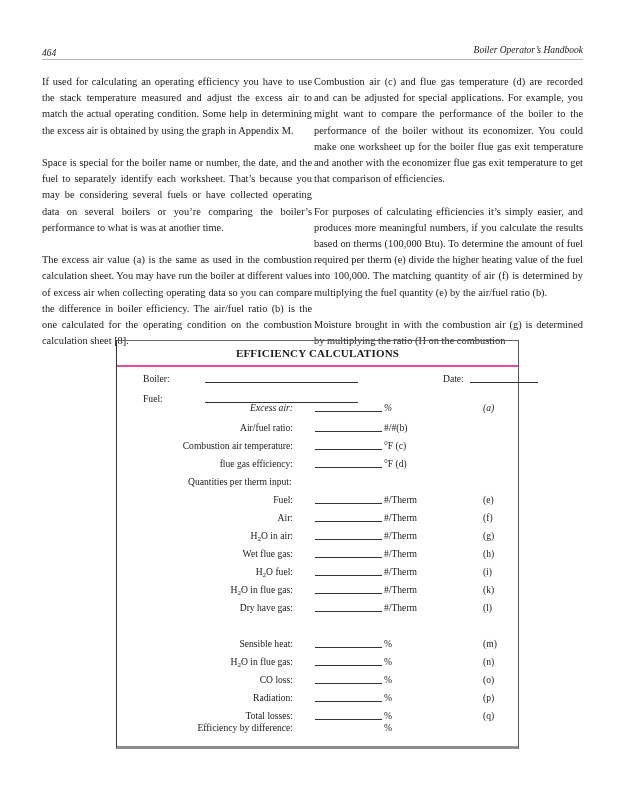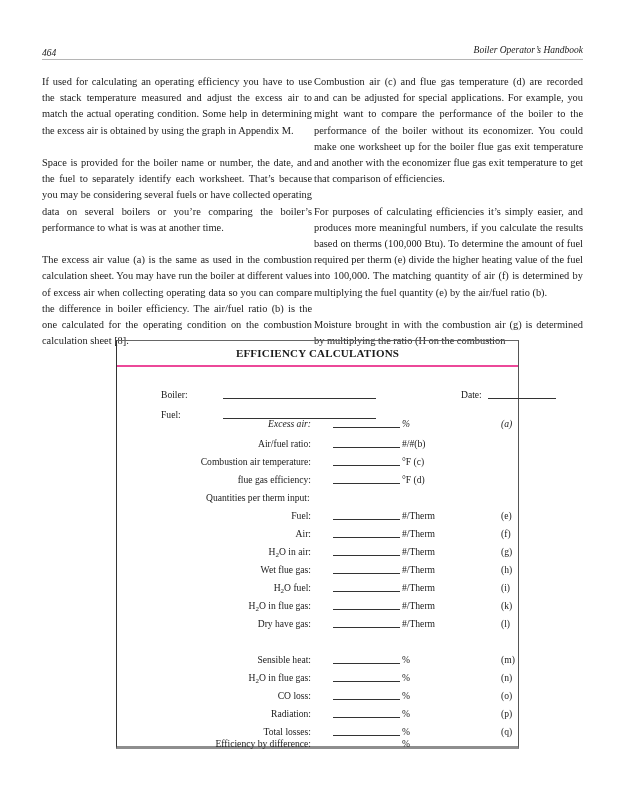--- a/index.html
+++ b/index.html
@@ -29,42 +29,42 @@
     border-left: 1.3px solid #333; border-right: 1px solid #555;
     border-top: 1px solid #666; border-bottom: 3px solid #8e8e8e;
     box-sizing: border-box;
     font-size: 9.6px;
   }
   .form-title {
     height: 24px; line-height: 24px; text-align: center;
     font-size: 11px; font-weight: bold; letter-spacing: 0.2px;
     border-bottom: 2px solid #ec4899;
   }
-  .frow { position: absolute; left: 18px; width: 100%; height: 14px; line-height: 14px; margin-top: 16px; }
+  .frow { position: absolute; left: 0; width: 100%; height: 14px; line-height: 14px; }
   .flabel-left { position: absolute; left: 26px; }
   .flabel-right { position: absolute; right: 225px; text-align: right; white-space: nowrap; }
   .fline { position: absolute; left: 198px; width: 67px; top: 10px; border-bottom: 1px solid #333; }
   .fline.wide { left: 88px; width: 153px; }
   .fline.date { left: 353px; width: 68px; }
   .funit { position: absolute; left: 267px; white-space: nowrap; }
   .fcode { position: absolute; left: 366px; }
   .date-label { position: absolute; left: 326px; }
   sub { font-size: 7px; vertical-align: -2px; line-height: 0; }
 </style>
 </head>
 <body>
 
 <div class="header">
   <span class="pageno">464</span>
   <span class="running">Boiler Operator’s Handbook</span>
 </div>
 
 <div class="col left">
   <p>If used for calculating an operating efficiency you have to use the stack temperature measured and adjust the excess air to match the actual operating condition. Some help in determining the excess air is obtained by using the graph in Appendix M.</p>
-  <p>Space is provided for the boiler name or number, the date, and the fuel to separately identify each worksheet. That’s because you may be considering several fuels or have collected operating data on several boilers or you’re comparing the boiler’s performance to what is was at another time.</p>
+  <p>Space is special for the boiler name or number, the date, and the fuel to separately identify each worksheet. That’s because you may be considering several fuels or have collected operating data on several boilers or you’re comparing the boiler’s performance to what is was at another time.</p>
   <p>The excess air value (a) is the same as used in the combus­tion calculation sheet. You may have run the boiler at dif­ferent values of excess air when collecting operating data so you can compare the difference in boiler efficiency. The air/fuel ratio (b) is the one calculated for the operating condition on the combustion calculation sheet [8].</p>
 </div>
 
 <div class="col right">
   <p>Combustion air (c) and flue gas temperature (d) are re­corded and can be adjusted for special applications. For example, you might want to compare the performance of the boiler to the performance of the boiler without its economizer. You could make one worksheet up for the boiler flue gas exit temperature and another with the economizer flue gas exit temperature to get that comparison of efficiencies.</p>
   <p>For purposes of calculating efficiencies it’s simply easier, and produces more meaningful numbers, if you calcu­late the results based on therms (100,000 Btu). To deter­mine the amount of fuel required per therm (e) divide the higher heating value of the fuel into 100,000. The matching quantity of air (f) is determined by multiply­ing the fuel quantity (e) by the air/fuel ratio (b).</p>
   <p>Moisture brought in with the combustion air (g) is de­termined by multiplying the ratio (H on the combustion</p>
 </div>
 
 <div class="form">

